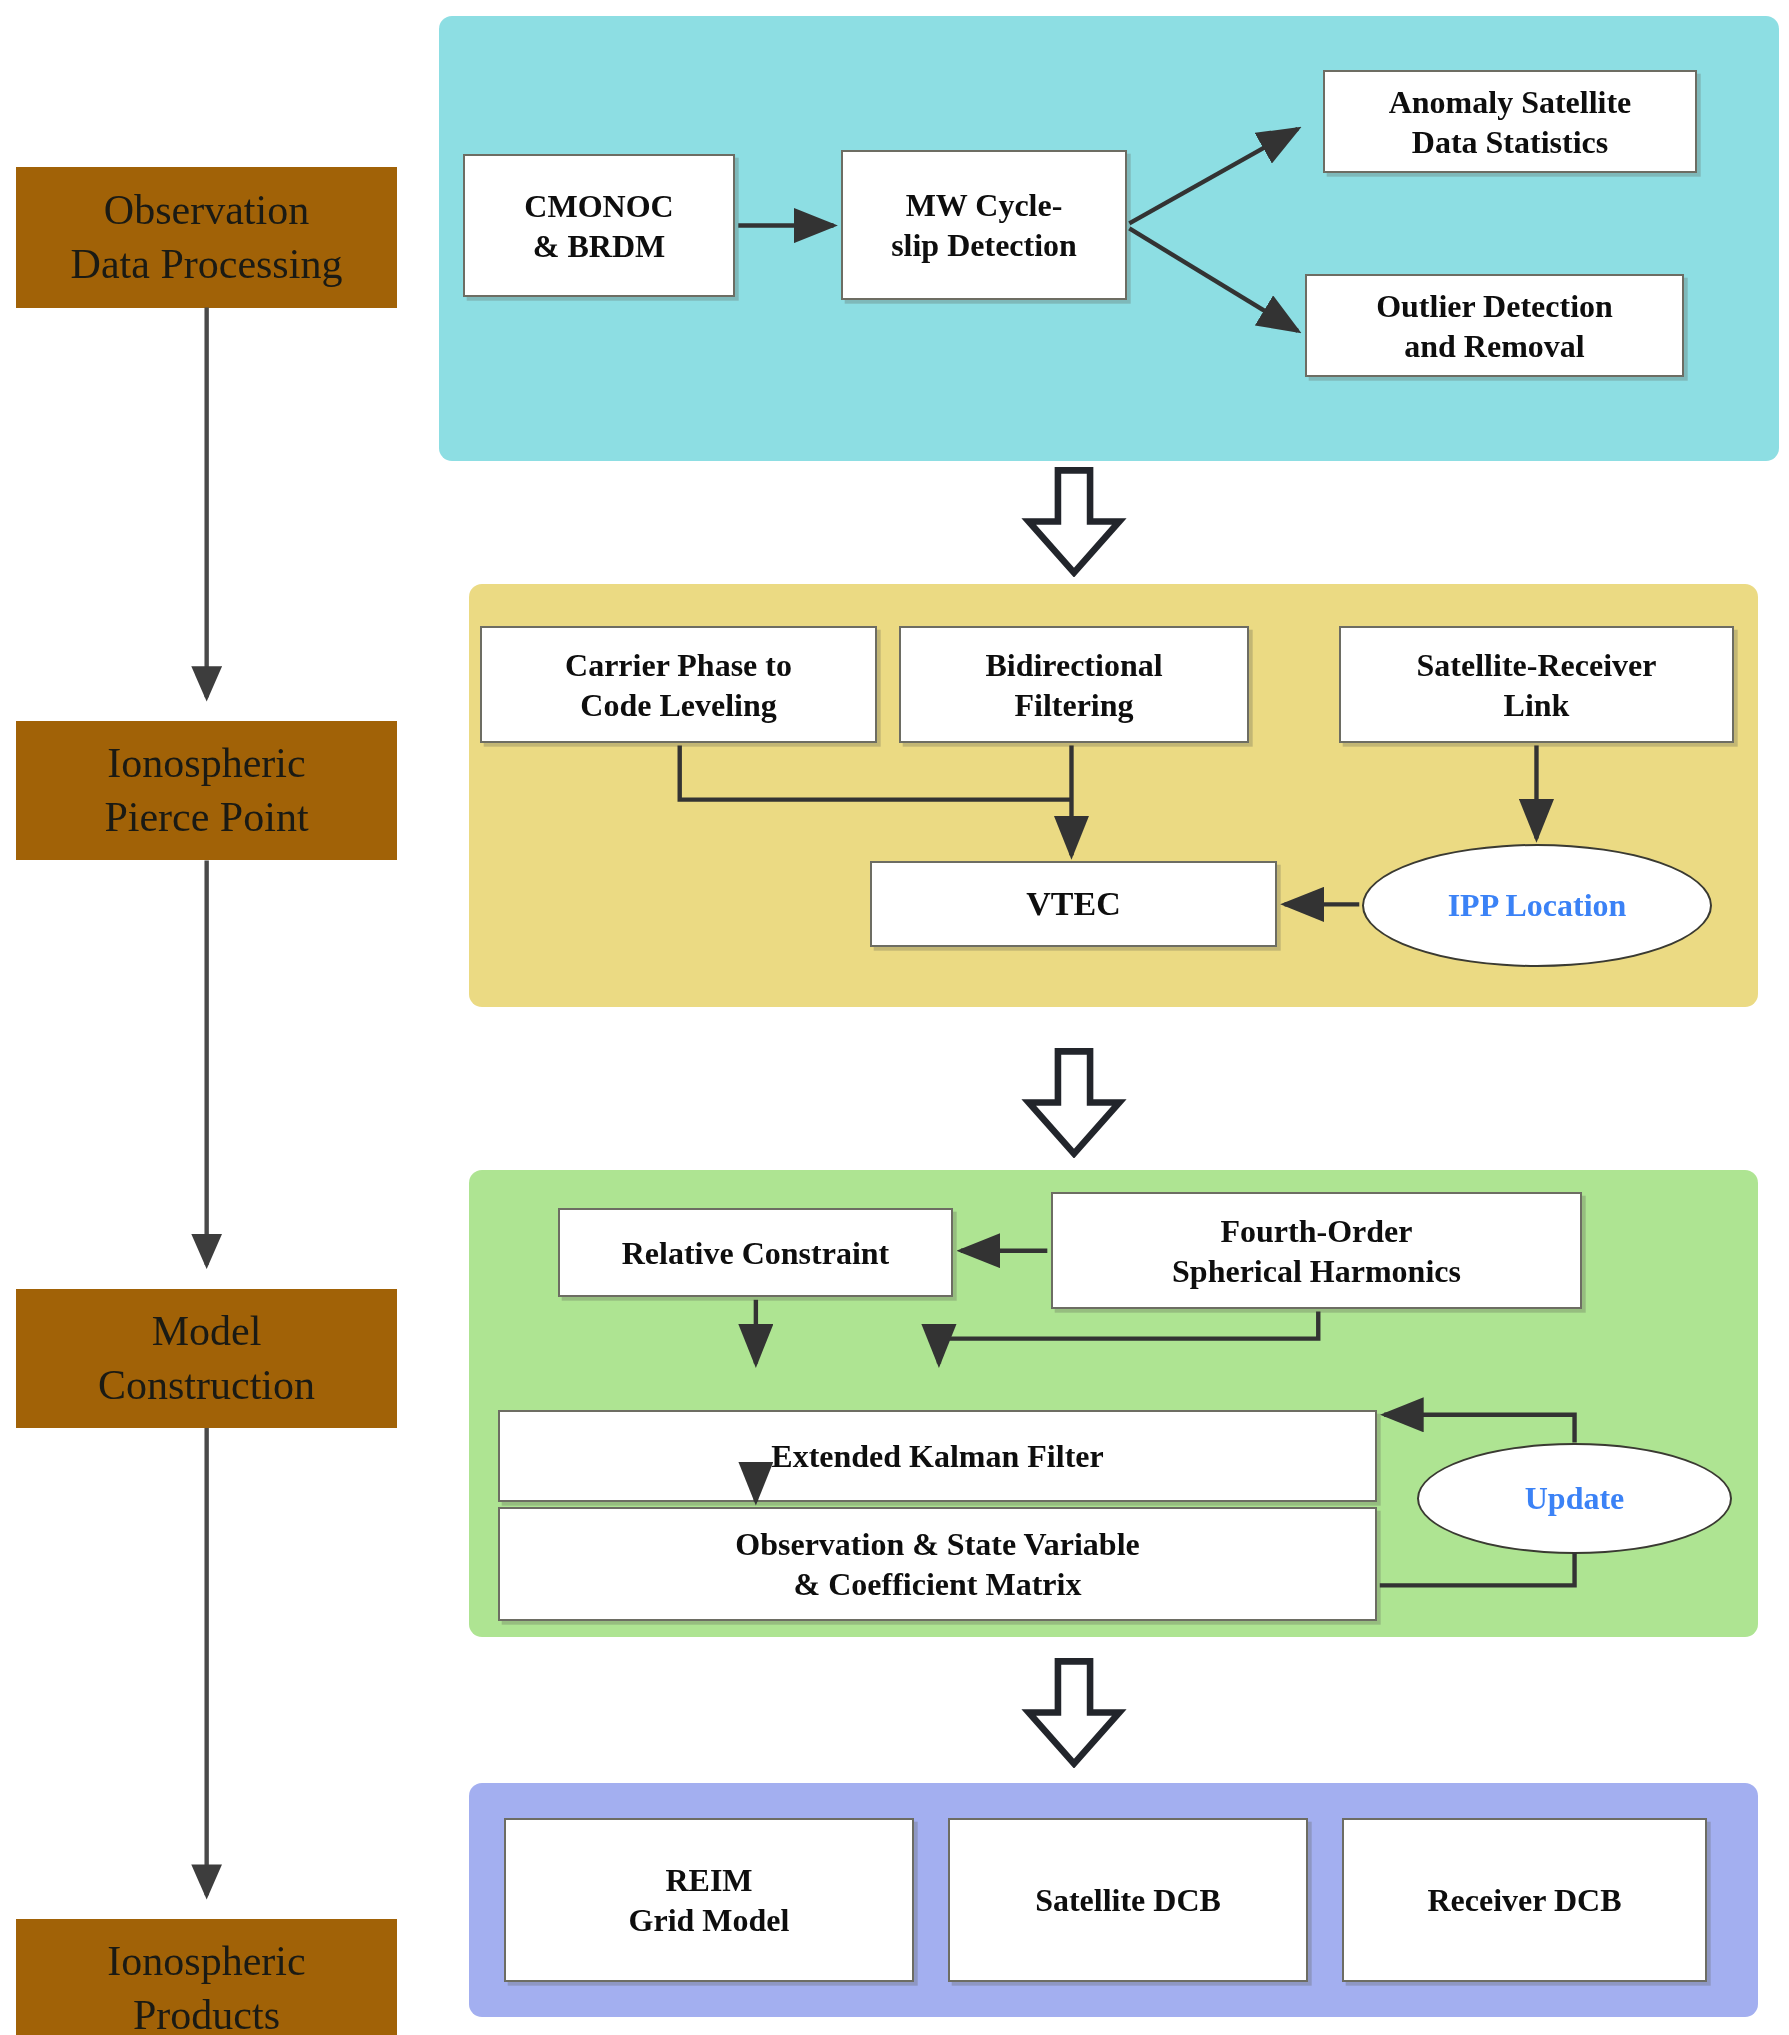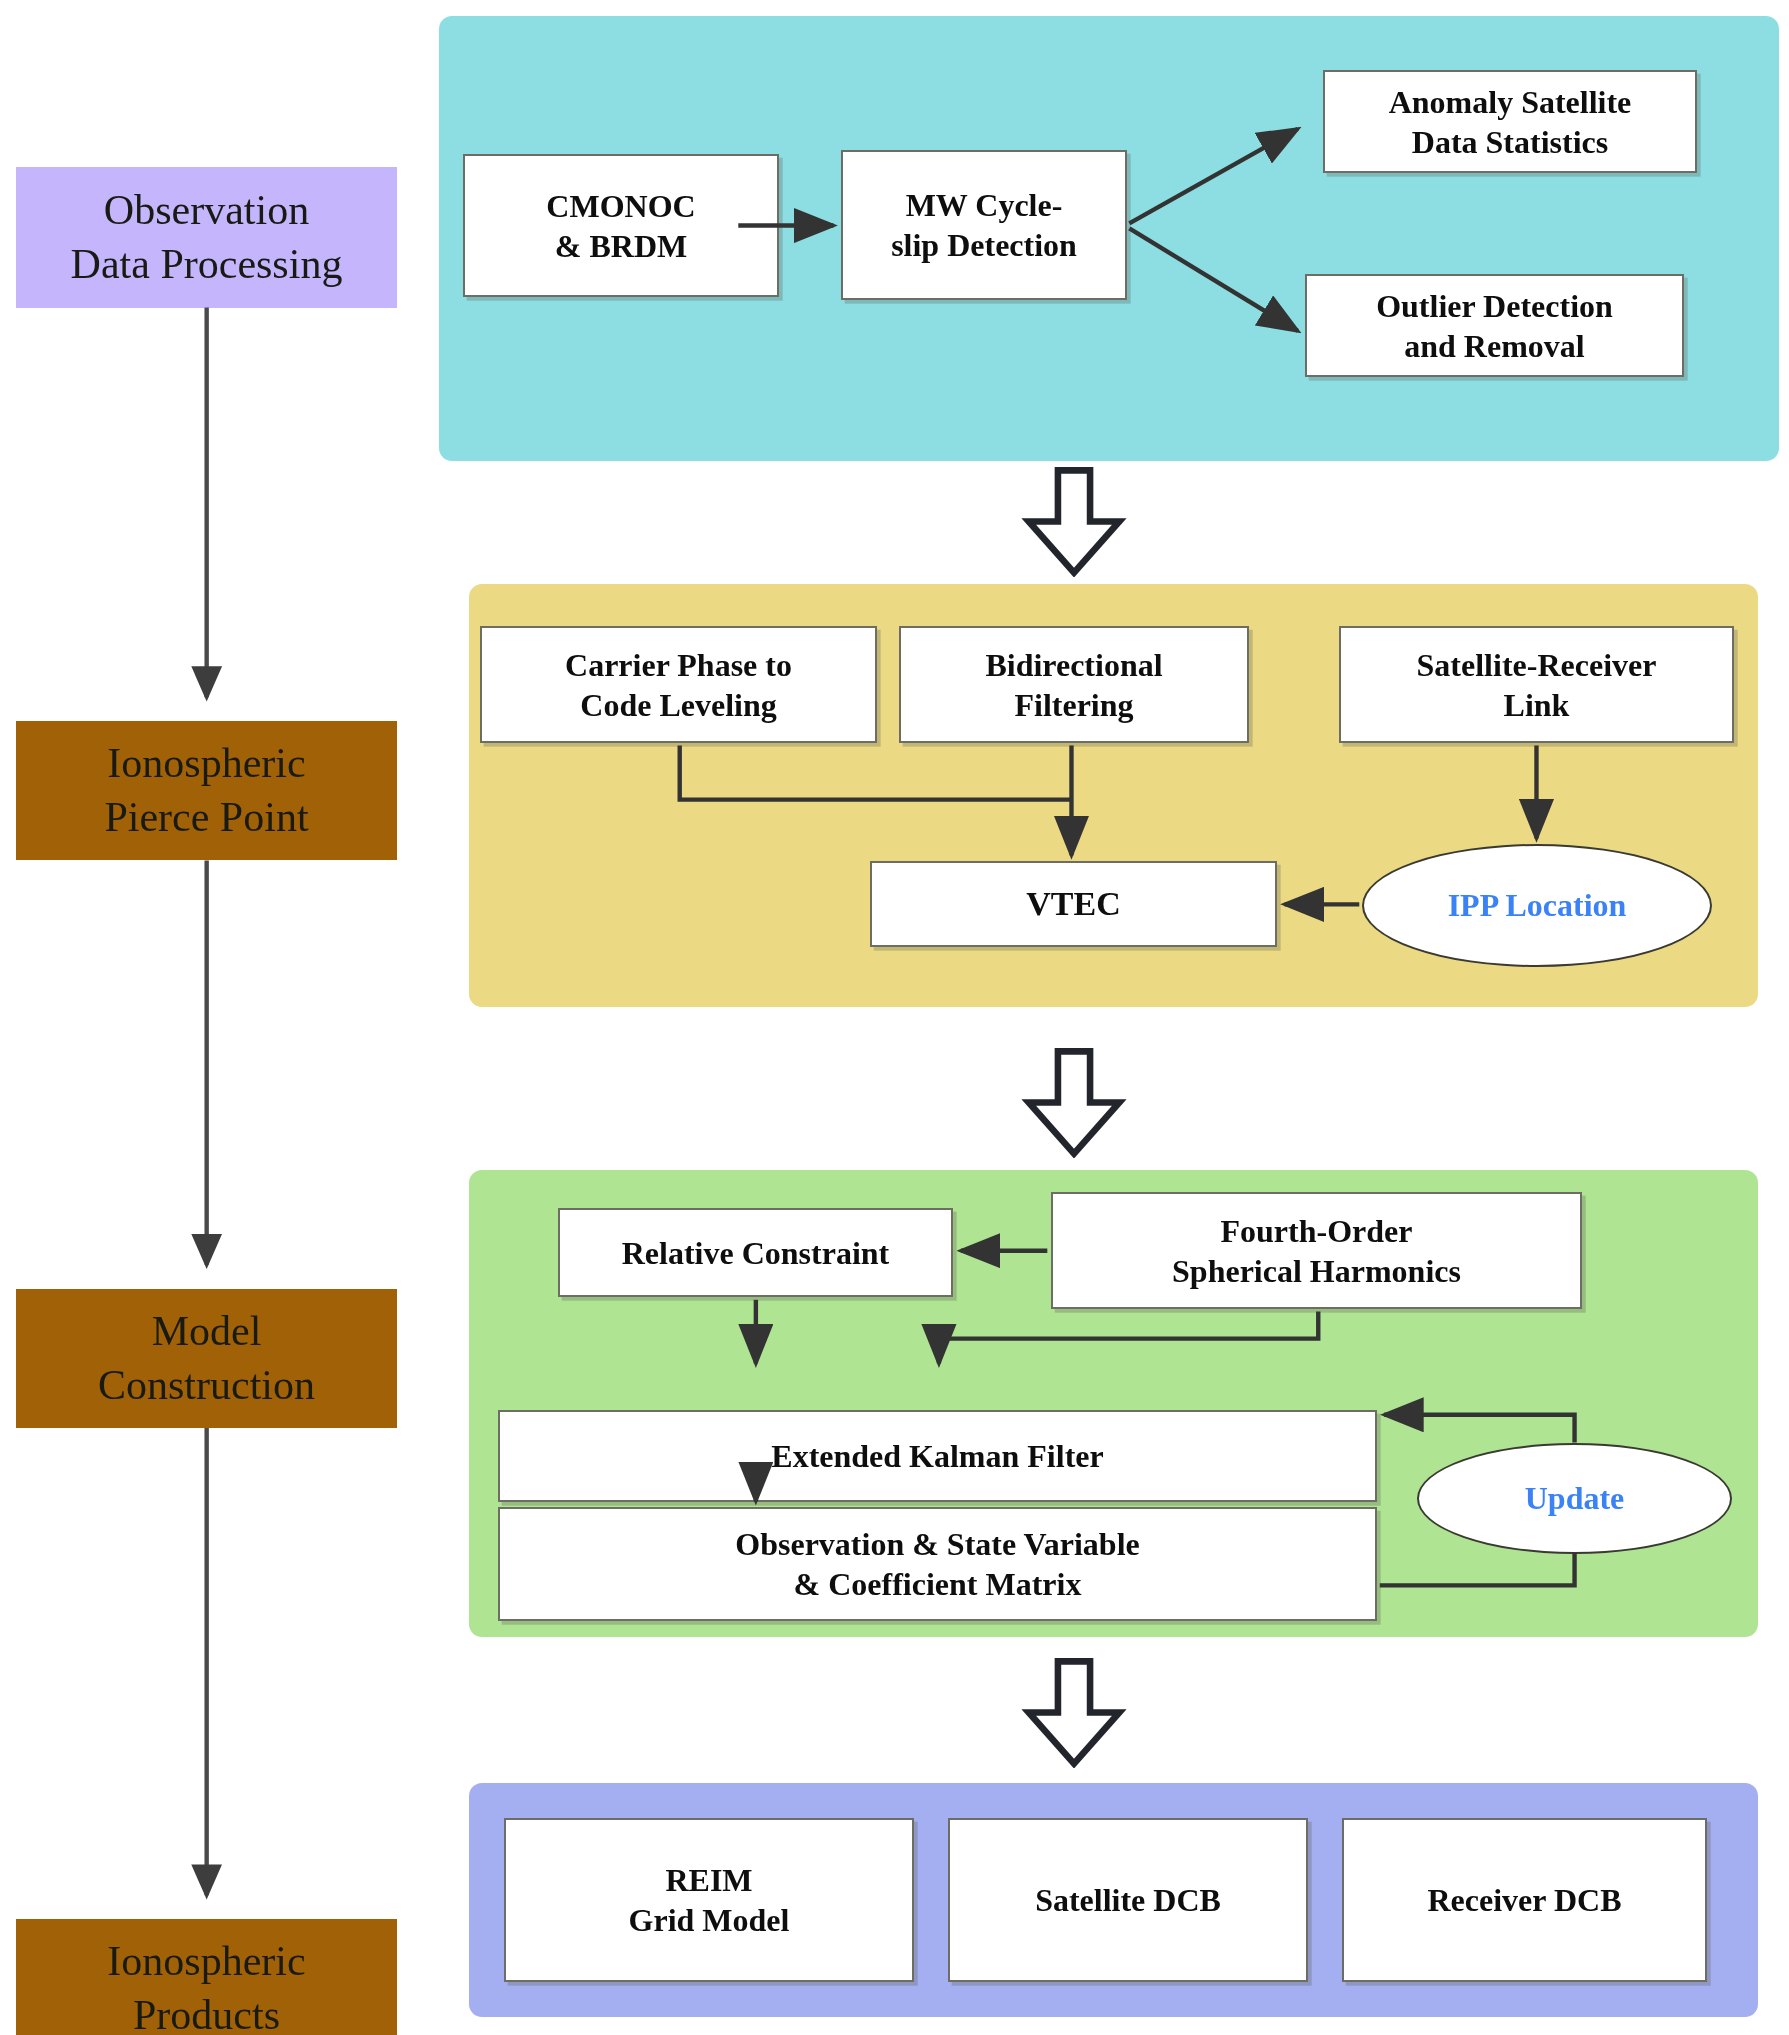--- a/index.html
+++ b/index.html
@@ -27,21 +27,21 @@
     text-align: center;
     line-height: 1.28;
     color: #1a1a14;
     font-size: 42px;
     font-weight: 400;
     font-family: "Liberation Serif", "DejaVu Serif", serif;
     box-sizing: border-box;
     padding: 2.9px 7.3px;
     white-space: pre-line;
   }
-  .stage-teal { background: #c4b5fd; }
+  .stage-teal { background: #a16207; }
   .stage-gold { background: #a16207; }
 
   
   .panel {
     position: absolute;
     border-radius: 13px;
     box-sizing: border-box;
   }
   .panel-teal  { background: #8ddee3; }
   .panel-gold  { background: #ebda83; }
@@ -115,21 +115,21 @@
 
   <div class="stage-label stage-gold" style="left:16px; top:721px; width:381px; height:139px;">Ionospheric
 Pierce Point</div>
 
   <div class="stage-label stage-gold" style="left:16px; top:1289px; width:381px; height:139px;">Model
 Construction</div>
 
   <div class="stage-label stage-gold" style="left:16px; top:1919px; width:381px; height:139px;">Ionospheric
 Products</div>
 
-  <div class="node" style="left:463px;  top:154px; width:316px; height:143px;">CMONOC
+  <div class="node" style="left:463px;  top:154px; width:272px; height:143px;">CMONOC
 &amp; BRDM</div>
 
   <div class="node" style="left:841px; top:150px; width:286px; height:150px;">MW Cycle-
 slip Detection</div>
 
   <div class="node" style="left:1305px; top:70px;  width:374px; height:103px;margin-left:18px;">Anomaly Satellite
 Data Statistics</div>
 
   <div class="node" style="left:1305px; top:274px; width:379px; height:103px;">Outlier Detection
 and Removal</div>

